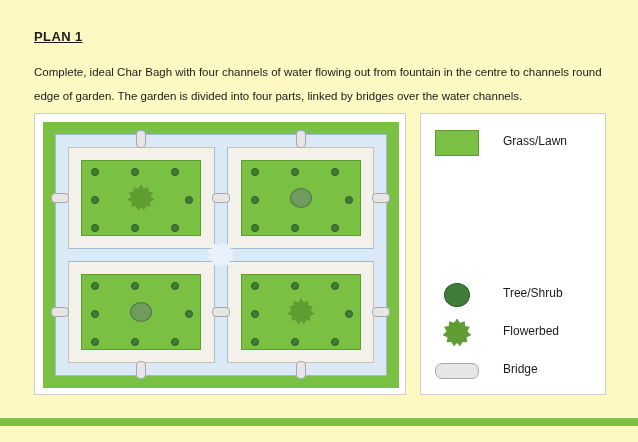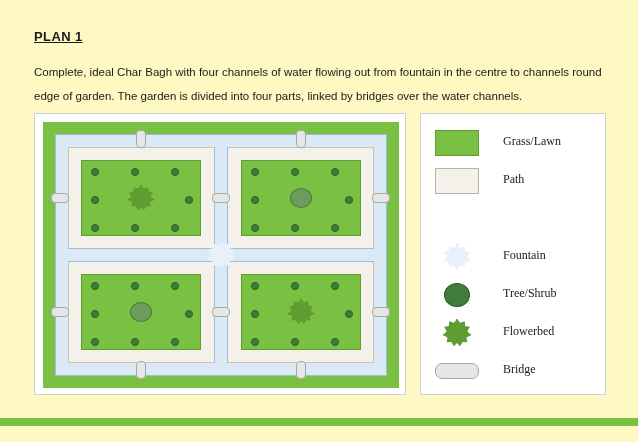--- a/index.html
+++ b/index.html
@@ -183,21 +183,21 @@
     left: 0;
     top: 2px;
     width: 44px;
     height: 26px;
     box-sizing: border-box;
   }
   .legend-label {
     position: absolute;
     left: 68px;
     top: 6px;
-    font-family: Liberation Serif, serif;
+    font-family: Liberation Sans, sans-serif;
     font-size: 12px;
     color: #1a1a1a;
     white-space: nowrap;
   }
   .sw-grass  { background: #7ac143; border: 1px solid #5f9c31; }
   .sw-path   { background: #f3f1e9; border: 1px solid #b9b5a3; }
   .sw-water  { background: #dbe9f6; border: 1px solid #9dbdd8; }
   .sw-fountain {
     background: #e8f1fb;
     border: 1px solid #9dbdd8;
@@ -321,30 +321,22 @@
 
   </div>
 
   <div id="legend">
 
     <div class="legend-row" style="top:14px;">
       <div class="legend-swatch sw-grass"></div>
       <div class="legend-label">Grass/Lawn</div>
     </div>
 
-    <div class="legend-row" style="top:52px;">
-      <div class="legend-swatch sw-path"></div>
-      <div class="legend-label">Path</div>
-    </div>
-
-
-    <div class="legend-row" style="top:128px;">
-      <div class="legend-swatch sw-fountain"></div>
-      <div class="legend-label">Fountain</div>
-    </div>
+
+
 
     <div class="legend-row" style="top:166px;">
       <div class="legend-swatch sw-tree"></div>
       <div class="legend-label">Tree/Shrub</div>
     </div>
 
     <div class="legend-row" style="top:242px;">
       <div class="legend-swatch sw-bridge"></div>
       <div class="legend-label">Bridge</div>
     </div>

